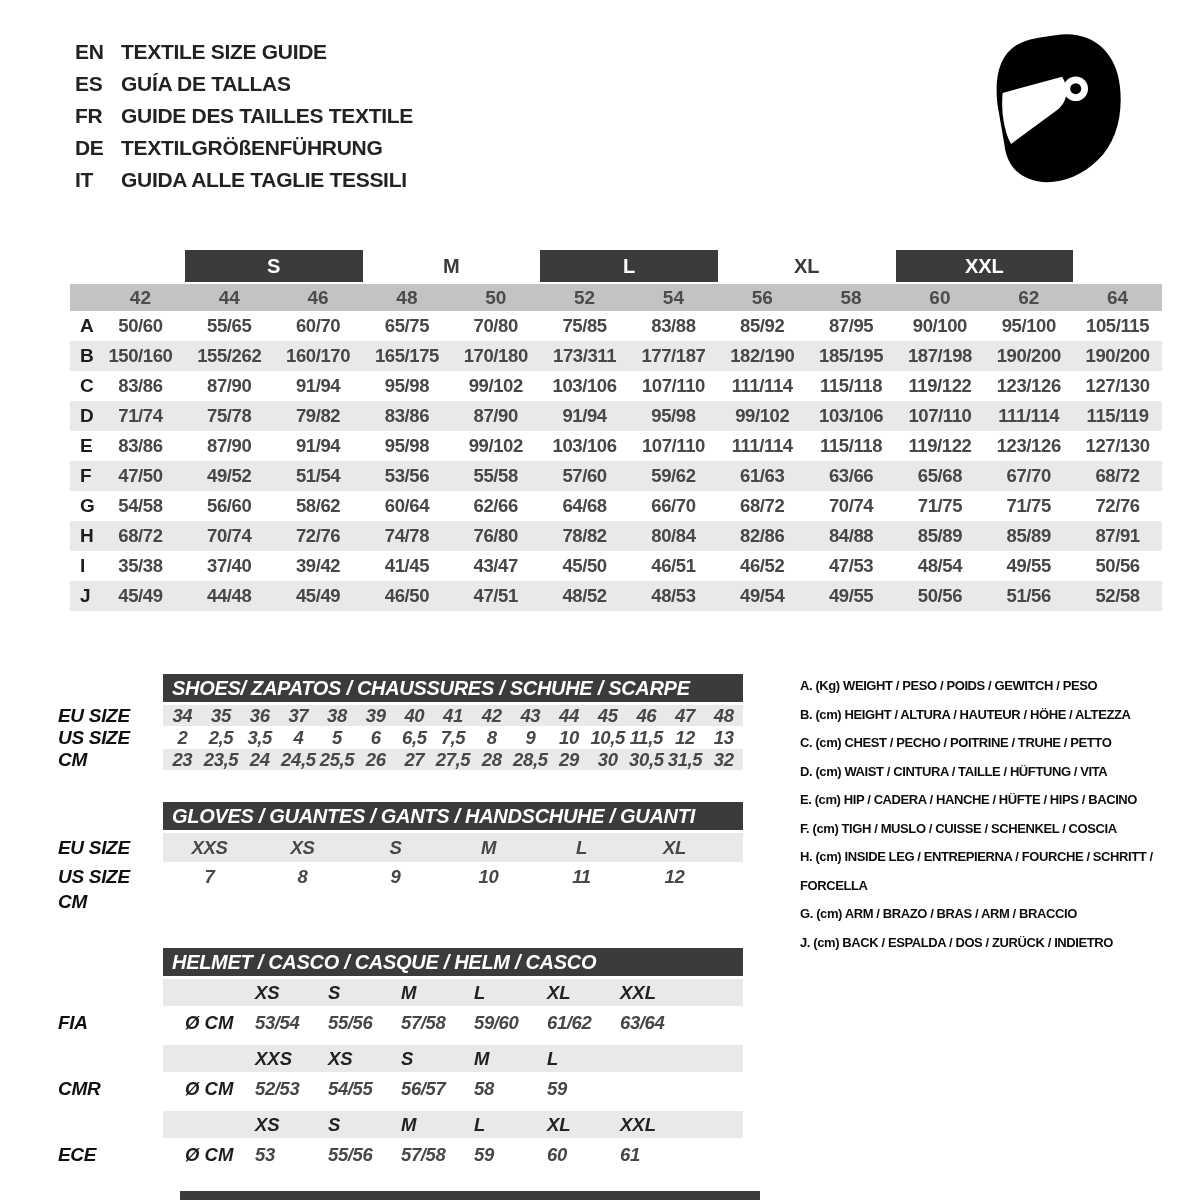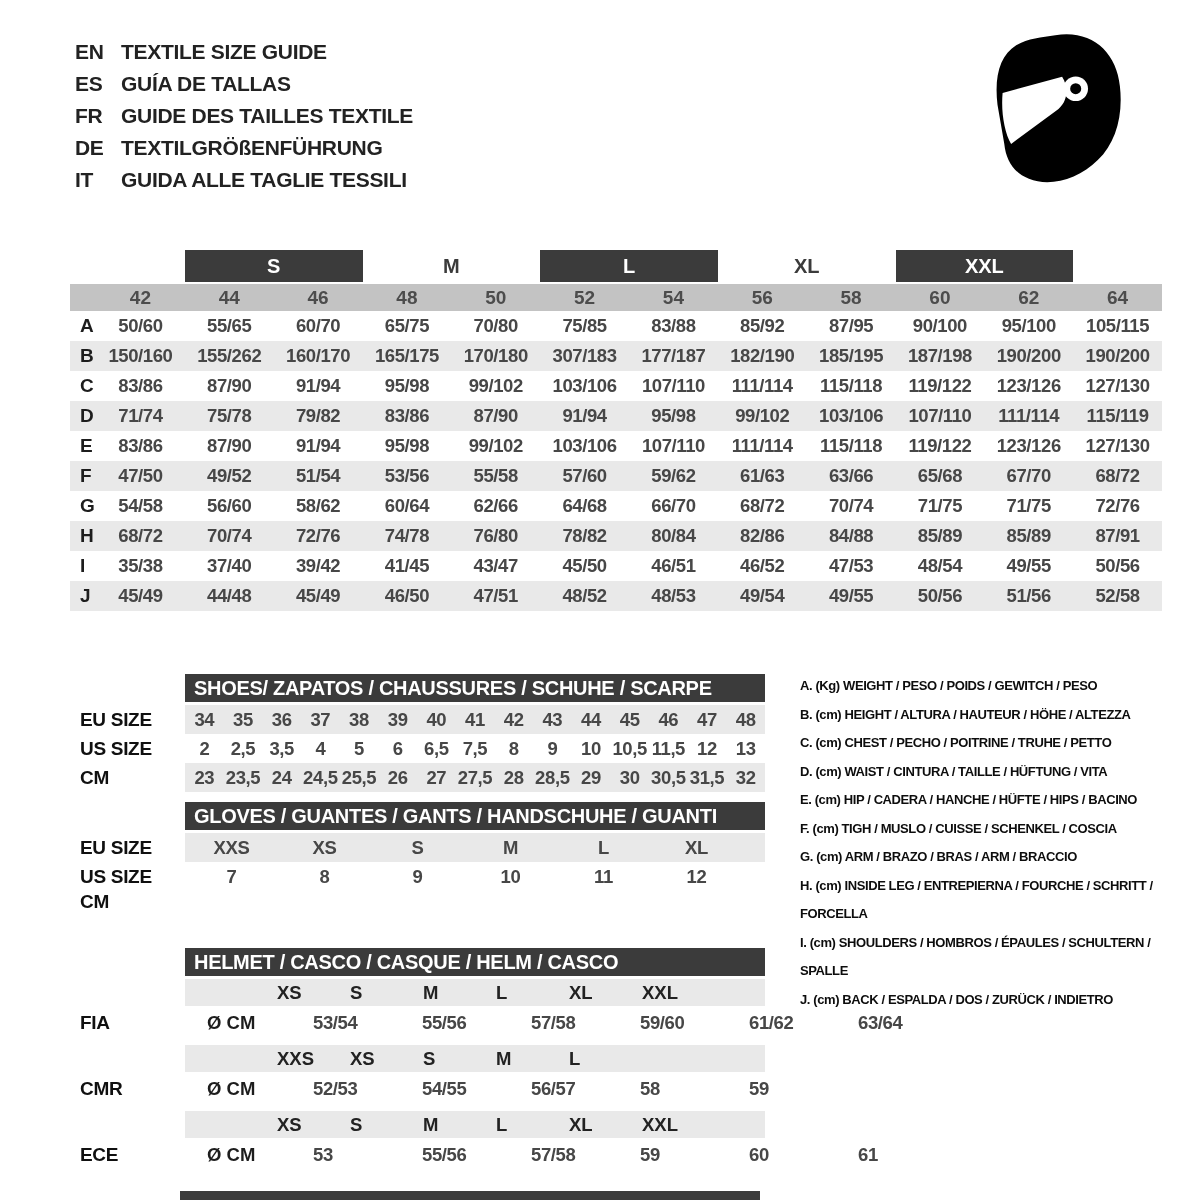--- a/index.html
+++ b/index.html
@@ -23,35 +23,35 @@
   .grp.boxed{background:#3b3b3b;color:#fff;}
   .num-row{height:27px;background:#c3c3c3;margin-top:2px;}
   .cell{display:flex;align-items:center;justify-content:center;font-size:18.5px;white-space:nowrap;}
   .num{color:#4c4c4c;font-size:19px;}
   .trow{height:30px;}
   .trow.alt{background:#e9e9e9;}
   .rlabel{justify-content:flex-start;padding-left:10px;font-size:19px;color:#1d1d1d;}
   .val{color:#474747;letter-spacing:-0.4px;}
 
   
-  .sub-table{position:absolute;left:80px;}
+  .sub-table{position:absolute;left:58px;font-style:italic;}
   .shoes{top:674px;}
   .gloves{top:802px;}
   .helmet{top:948px;}
   .srow{display:flex;align-items:stretch;}
   .side-label{width:105px;display:flex;align-items:center;font-size:19px;color:#101010;letter-spacing:-0.3px;}
   .strip{width:580px;box-sizing:border-box;}
   .strip.alt{background:#e9e9e9;}
   .strip-title{width:580px;height:28px;background:#3b3b3b;color:#fff;display:flex;align-items:center;
                padding-left:9px;font-size:20px;box-sizing:border-box;letter-spacing:-0.3px;margin-bottom:3px;}
-  .shoes-grid{display:grid;grid-template-columns:repeat(15,1fr);height:29px;text-align:center;}
+  .shoes-grid{display:grid;grid-template-columns:repeat(15,1fr);height:21px;text-align:center;}
   .gloves-grid{display:grid;grid-template-columns:repeat(6,93px);height:29px;}
   .helmet-grid{display:grid;grid-template-columns:88px repeat(6,73px);}
   .hsizes{height:27px;}
-  .hvals{height:33px;gap:36px;}
+  .hvals{height:33px;}
   .gap{margin-top:6px;}
   .unit{color:#1d1d1d;justify-content:flex-start;padding-left:22px;}
   .hval{justify-content:flex-start;padding-left:4px;}
 
   
   .legend{position:absolute;left:800px;top:672px;width:396px;}
   .legend-item{font-size:13px;line-height:28.5px;color:#0d0d0d;letter-spacing:-0.4px;}
 
   
   .bottom-bar{position:absolute;left:180px;top:1191px;width:580px;height:9px;background:#3b3b3b;}
@@ -134,21 +134,21 @@
           <div class="cell val">95/100</div>
           <div class="cell val">105/115</div>
         </div>
         <div class="grid13 trow alt">
           <div class="cell rlabel">B</div>
           <div class="cell val">150/160</div>
           <div class="cell val">155/262</div>
           <div class="cell val">160/170</div>
           <div class="cell val">165/175</div>
           <div class="cell val">170/180</div>
-          <div class="cell val">307/183</div>
+          <div class="cell val">173/311</div>
           <div class="cell val">177/187</div>
           <div class="cell val">182/190</div>
           <div class="cell val">185/195</div>
           <div class="cell val">187/198</div>
           <div class="cell val">190/200</div>
           <div class="cell val">190/200</div>
         </div>
         <div class="grid13 trow">
           <div class="cell rlabel">C</div>
           <div class="cell val">83/86</div>
@@ -456,21 +456,20 @@
       </div>
   </div>
 
   <div class="legend">
       <div class="legend-item">A. (Kg) WEIGHT / PESO / POIDS / GEWITCH / PESO</div>
       <div class="legend-item">B. (cm) HEIGHT / ALTURA / HAUTEUR / HÖHE / ALTEZZA</div>
       <div class="legend-item">C. (cm) CHEST / PECHO / POITRINE / TRUHE / PETTO</div>
       <div class="legend-item">D. (cm) WAIST / CINTURA / TAILLE / HÜFTUNG / VITA</div>
       <div class="legend-item">E. (cm) HIP / CADERA / HANCHE / HÜFTE / HIPS /  BACINO</div>
       <div class="legend-item">F. (cm) TIGH / MUSLO / CUISSE / SCHENKEL / COSCIA</div>
+      <div class="legend-item">H. (cm) INSIDE LEG / ENTREPIERNA / FOURCHE / SCHRITT / FORCELLA</div>
       <div class="legend-item">G. (cm) ARM / BRAZO / BRAS / ARM / BRACCIO</div>
-      <div class="legend-item">H. (cm) INSIDE LEG / ENTREPIERNA / FOURCHE / SCHRITT / FORCELLA</div>
-      <div class="legend-item">I. (cm) SHOULDERS / HOMBROS / ÉPAULES / SCHULTERN / SPALLE</div>
       <div class="legend-item">J. (cm) BACK / ESPALDA / DOS / ZURÜCK / INDIETRO</div>
     </div>
 
   <div class="bottom-bar"></div>
 
 </div>
 
 </body></html>

